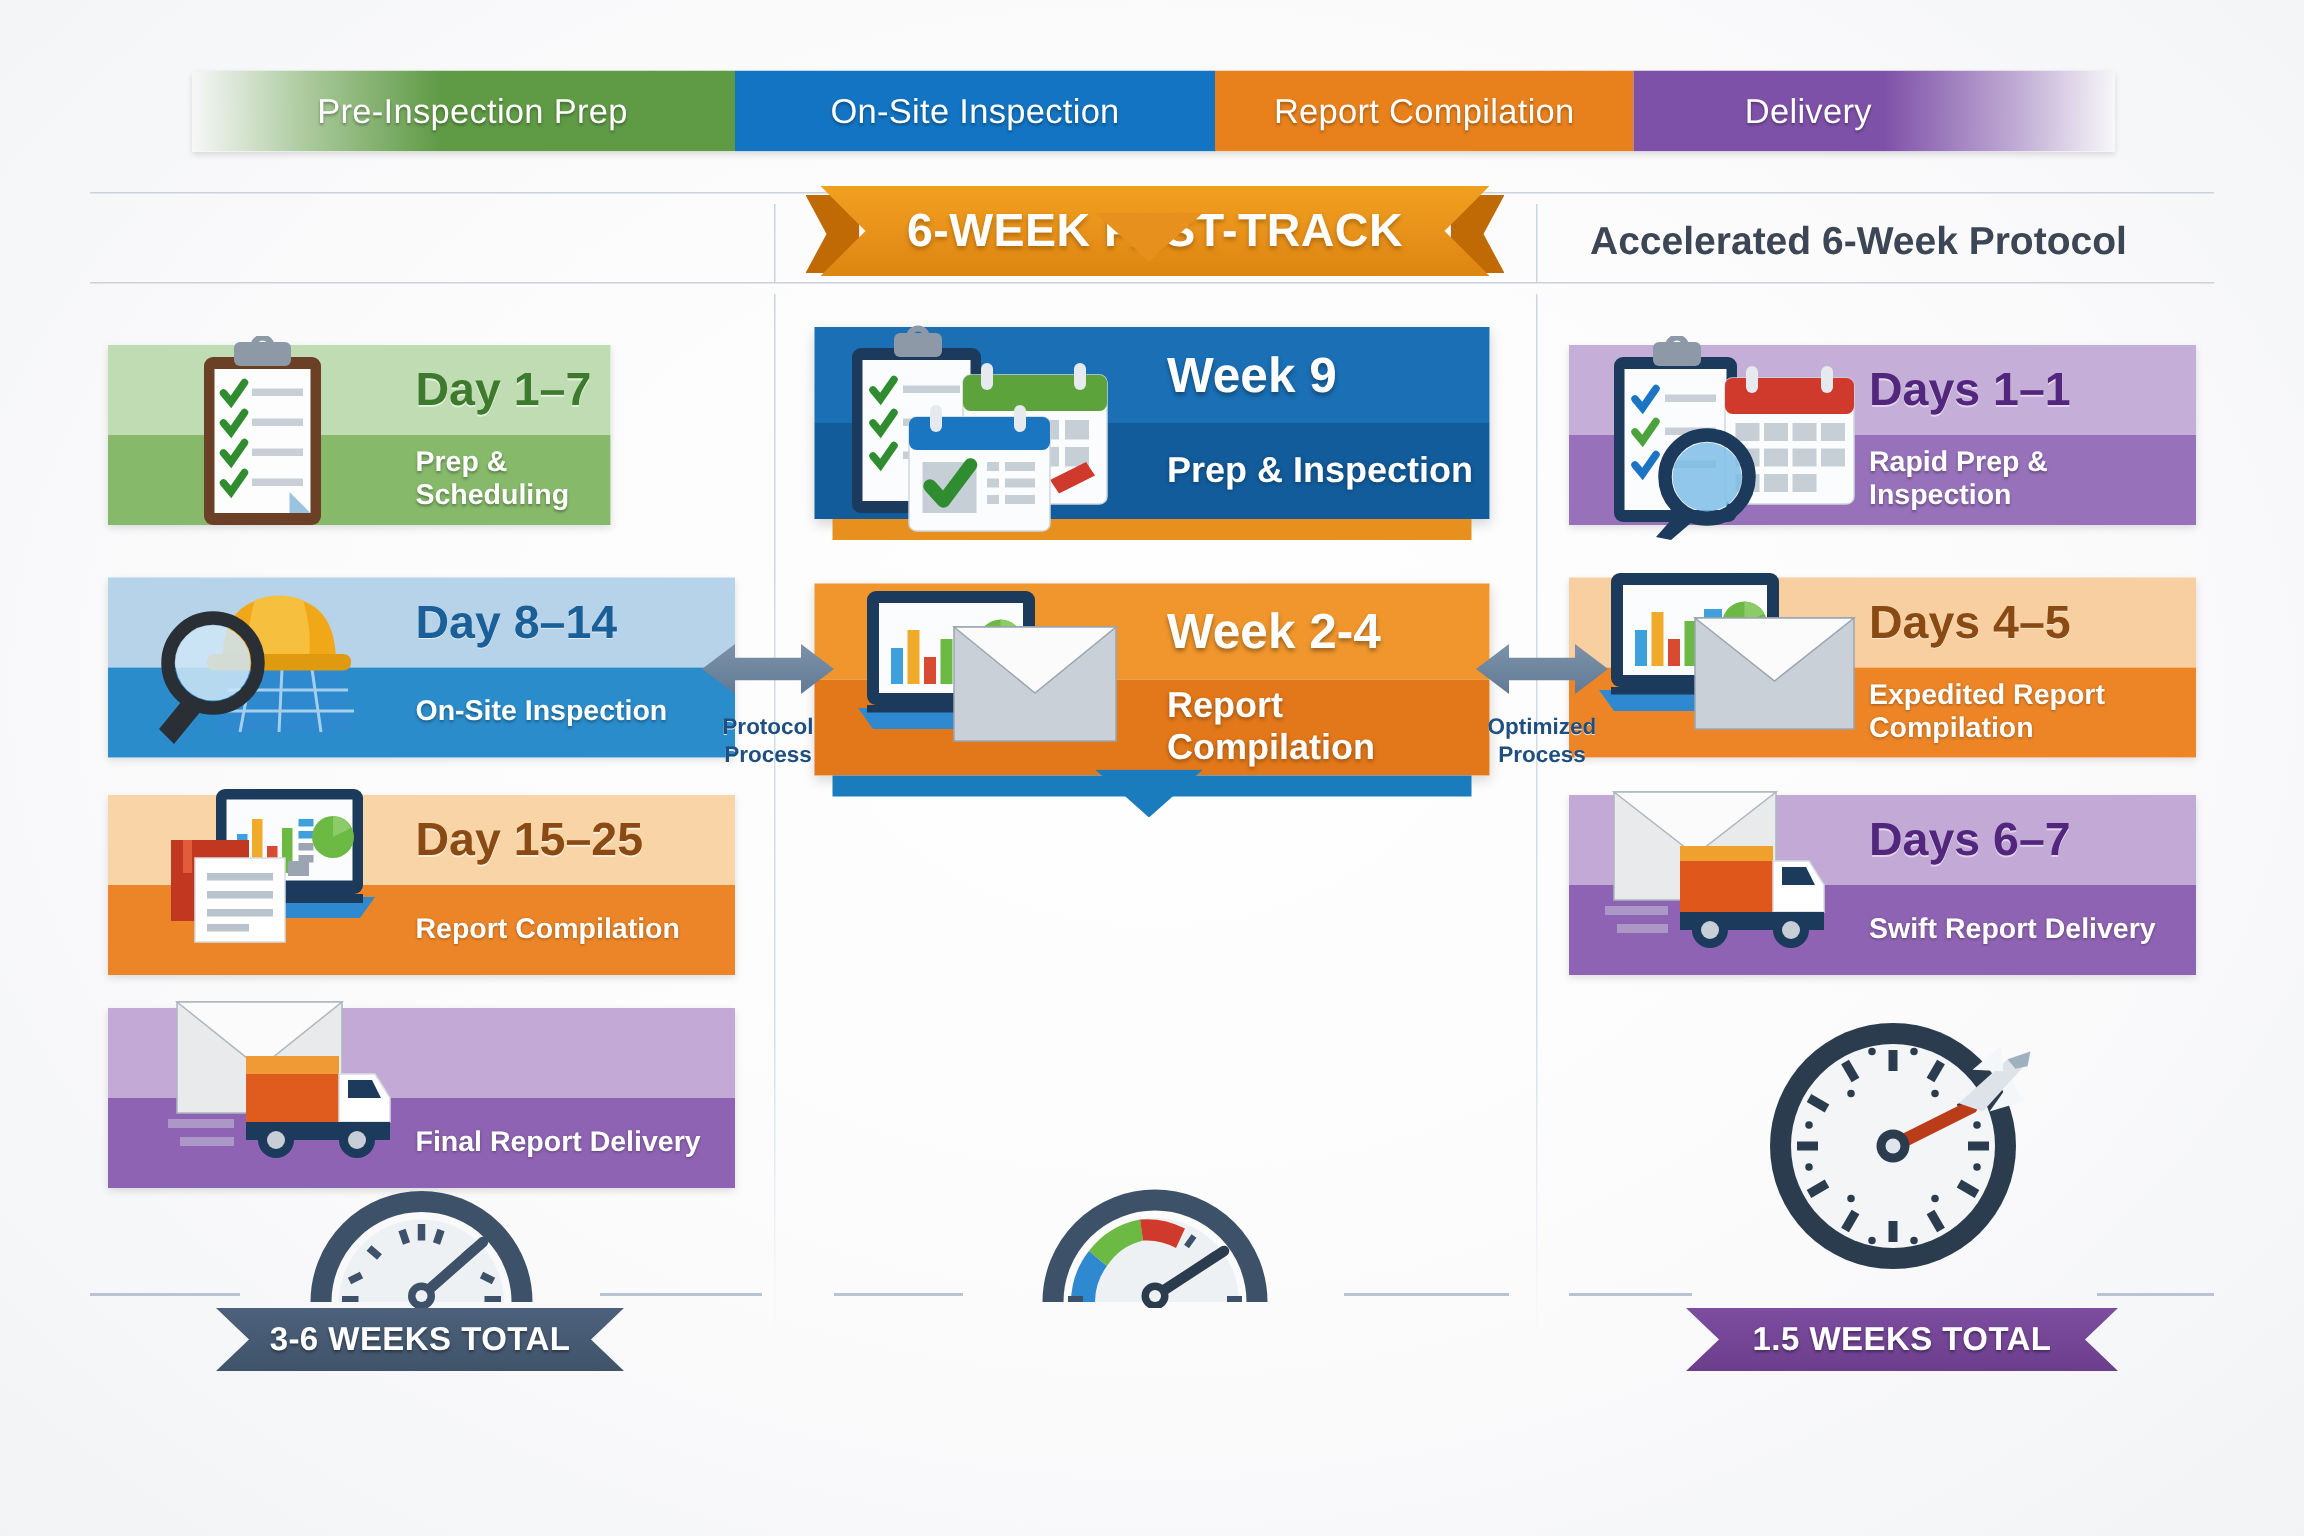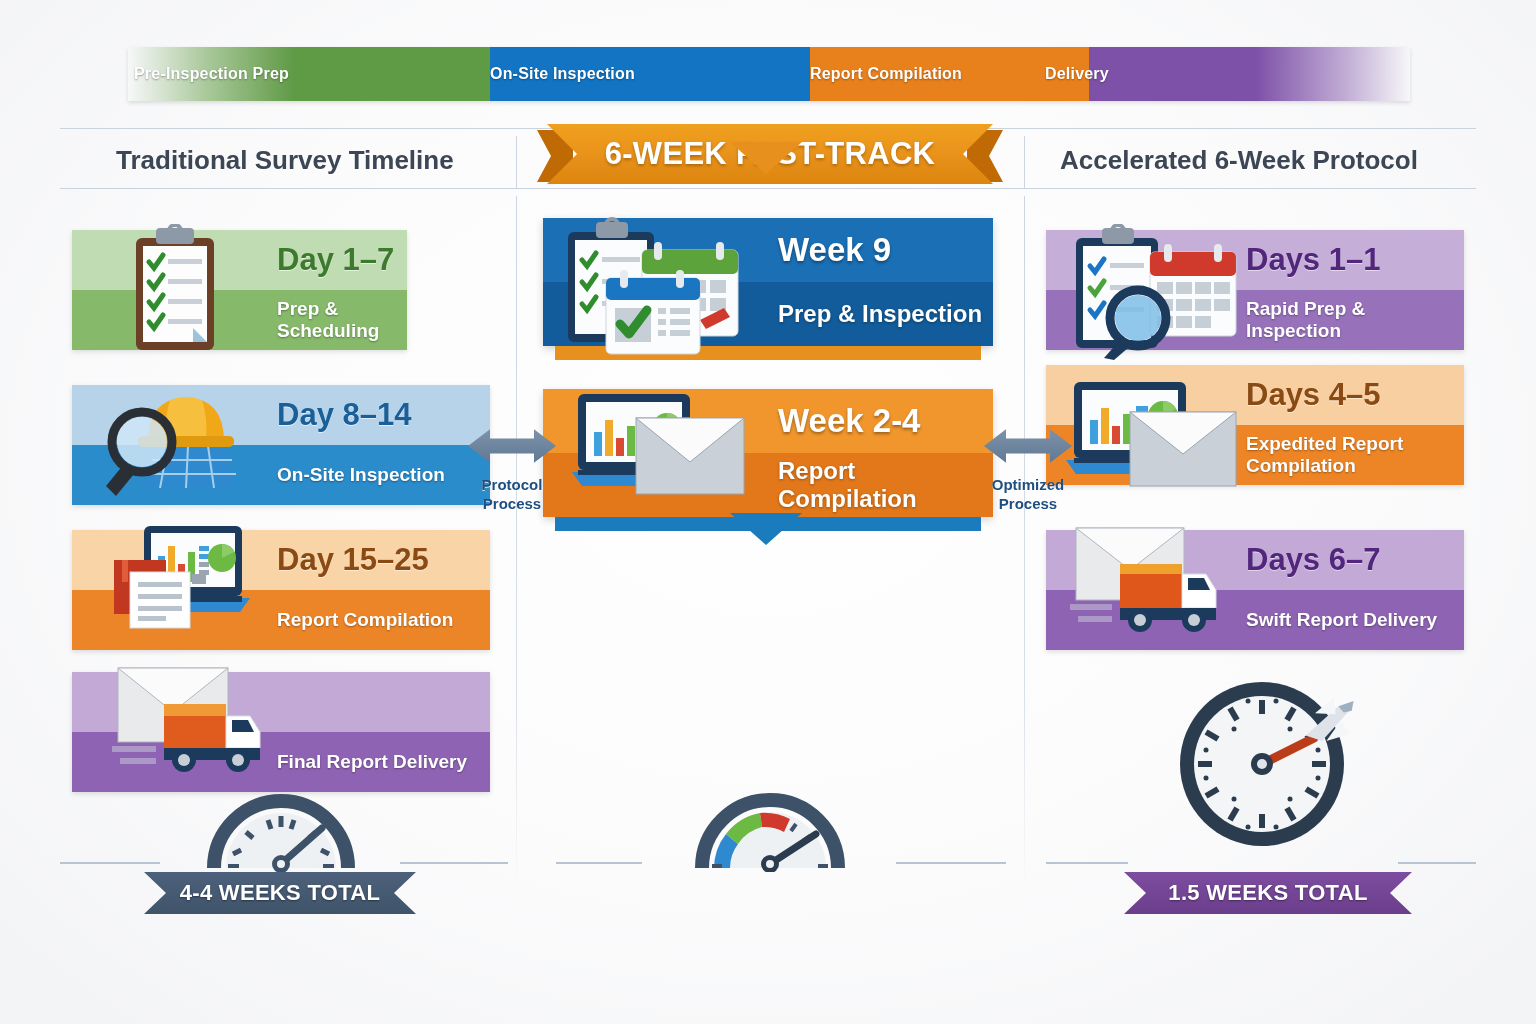--- a/index.html
+++ b/index.html
@@ -14,22 +14,22 @@
       radial-gradient(ellipse at 50% 45%, #ffffff 0%, #fbfbfc 55%, #f2f3f5 100%);
   }
 
   
   .phasebar{
     position:absolute;left:128px;top:47px;width:1282px;height:54px;
     display:flex;overflow:hidden;
     box-shadow:0 2px 4px rgba(0,0,0,.12);
   }
   .phase{
-    flex:0 0 auto;display:flex;align-items:center;justify-content:flex-start;
-    color:#fff;font-weight:bold;font-size:16px;
+    flex:0 0 auto;display:flex;align-items:center;justify-content:center;
+    color:#fff;font-weight:normal;font-size:23px;
     letter-spacing:.2px;
     text-shadow:0 1px 2px rgba(0,0,0,.35);
     height:100%;
     position:relative;
   }
   .phase.p0{width:362px;background:linear-gradient(90deg,rgba(103,160,74,0) 0%,rgba(103,160,74,.55) 22%,#5f9a45 46%,#5f9a45 100%);}
   .phase.p1{width:320px;background:#1274c2;}
   .phase.p2{width:279px;background:#e8801b;}
   .phase.p3{width:321px;background:linear-gradient(90deg,#7e51a8 0%,#7e51a8 52%,rgba(126,81,168,.45) 80%,rgba(126,81,168,0) 100%);}
   .phase.p0 span{transform:translateX(6px);}
@@ -107,21 +107,21 @@
   .row.l4{left:72px;top:672px;width:418px;}
   .row.l4 .band-top{background:#c3a9d6;}
   .row.l4 .band-bot{background:#8e63b3;}
   .row.l4 .r-title{color:#5b2d86;text-shadow:0 1px 0 rgba(255,255,255,.5);}
 
   
   .row.r1{left:1046px;top:230px;width:418px;}
   .row.r1 .band-top{background:#c5aed7;}
   .row.r1 .band-bot{background:#9772bb;}
   .row.r1 .r-title{color:#51267c;text-shadow:0 1px 0 rgba(255,255,255,.5);}
-  .row.r2{left:1046px;top:365px;width:418px;}
+  .row.r2{left:1046px;top:385px;width:418px;}
   .row.r2 .band-top{background:#f8cfa0;}
   .row.r2 .band-bot{background:#ed8526;}
   .row.r2 .r-title{color:#8a4a14;text-shadow:0 1px 0 rgba(255,255,255,.55);}
   .row.r3{left:1046px;top:530px;width:418px;}
   .row.r3 .band-top{background:#c3a9d6;}
   .row.r3 .band-bot{background:#8e63b3;}
   .row.r3 .r-title{color:#51267c;text-shadow:0 1px 0 rgba(255,255,255,.5);}
 
   
   .greentab{position:absolute;left:100px;top:265px;width:58px;height:56px;background:linear-gradient(180deg,#5f9a45,#4f8a38);}
@@ -239,21 +239,20 @@
     </div>
   </div>
 
   <div class="rule r1"></div>
   <div class="rule r2"></div>
   <div class="vdiv v1"></div>
   <div class="vdiv v2"></div>
   <div class="vdiv v3"></div>
   <div class="vdiv v4"></div>
 
-  <div class="colhead left">Traditional Survey Timeline</div>
   <div class="colhead right">Accelerated 6-Week Protocol</div>
 
   <div class="ribbon-wrap">
     <div class="ribbon-tail l"></div>
     <div class="ribbon-tail r"></div>
     <div class="ribbon-main">
       <span>6-WEEK FAST-TRACK</span>
     </div>
   </div>
 
@@ -678,21 +677,21 @@
 
   <div class="hairline hl1"></div>
   <div class="hairline hl2"></div>
   <div class="hairline hl3"></div>
   <div class="hairline hl4"></div>
   <div class="hairline hl5"></div>
   <div class="hairline hl6"></div>
 
   <div class="total t1">
     <div class="tribbon">
-      <span>4-4 WEEKS TOTAL</span>
+      <span>3-6 WEEKS TOTAL</span>
     </div>
   </div>
   <div class="total t3">
     <div class="tribbon">
       <span>1.5 WEEKS TOTAL</span>
     </div>
   </div>
 
 </div>
 

